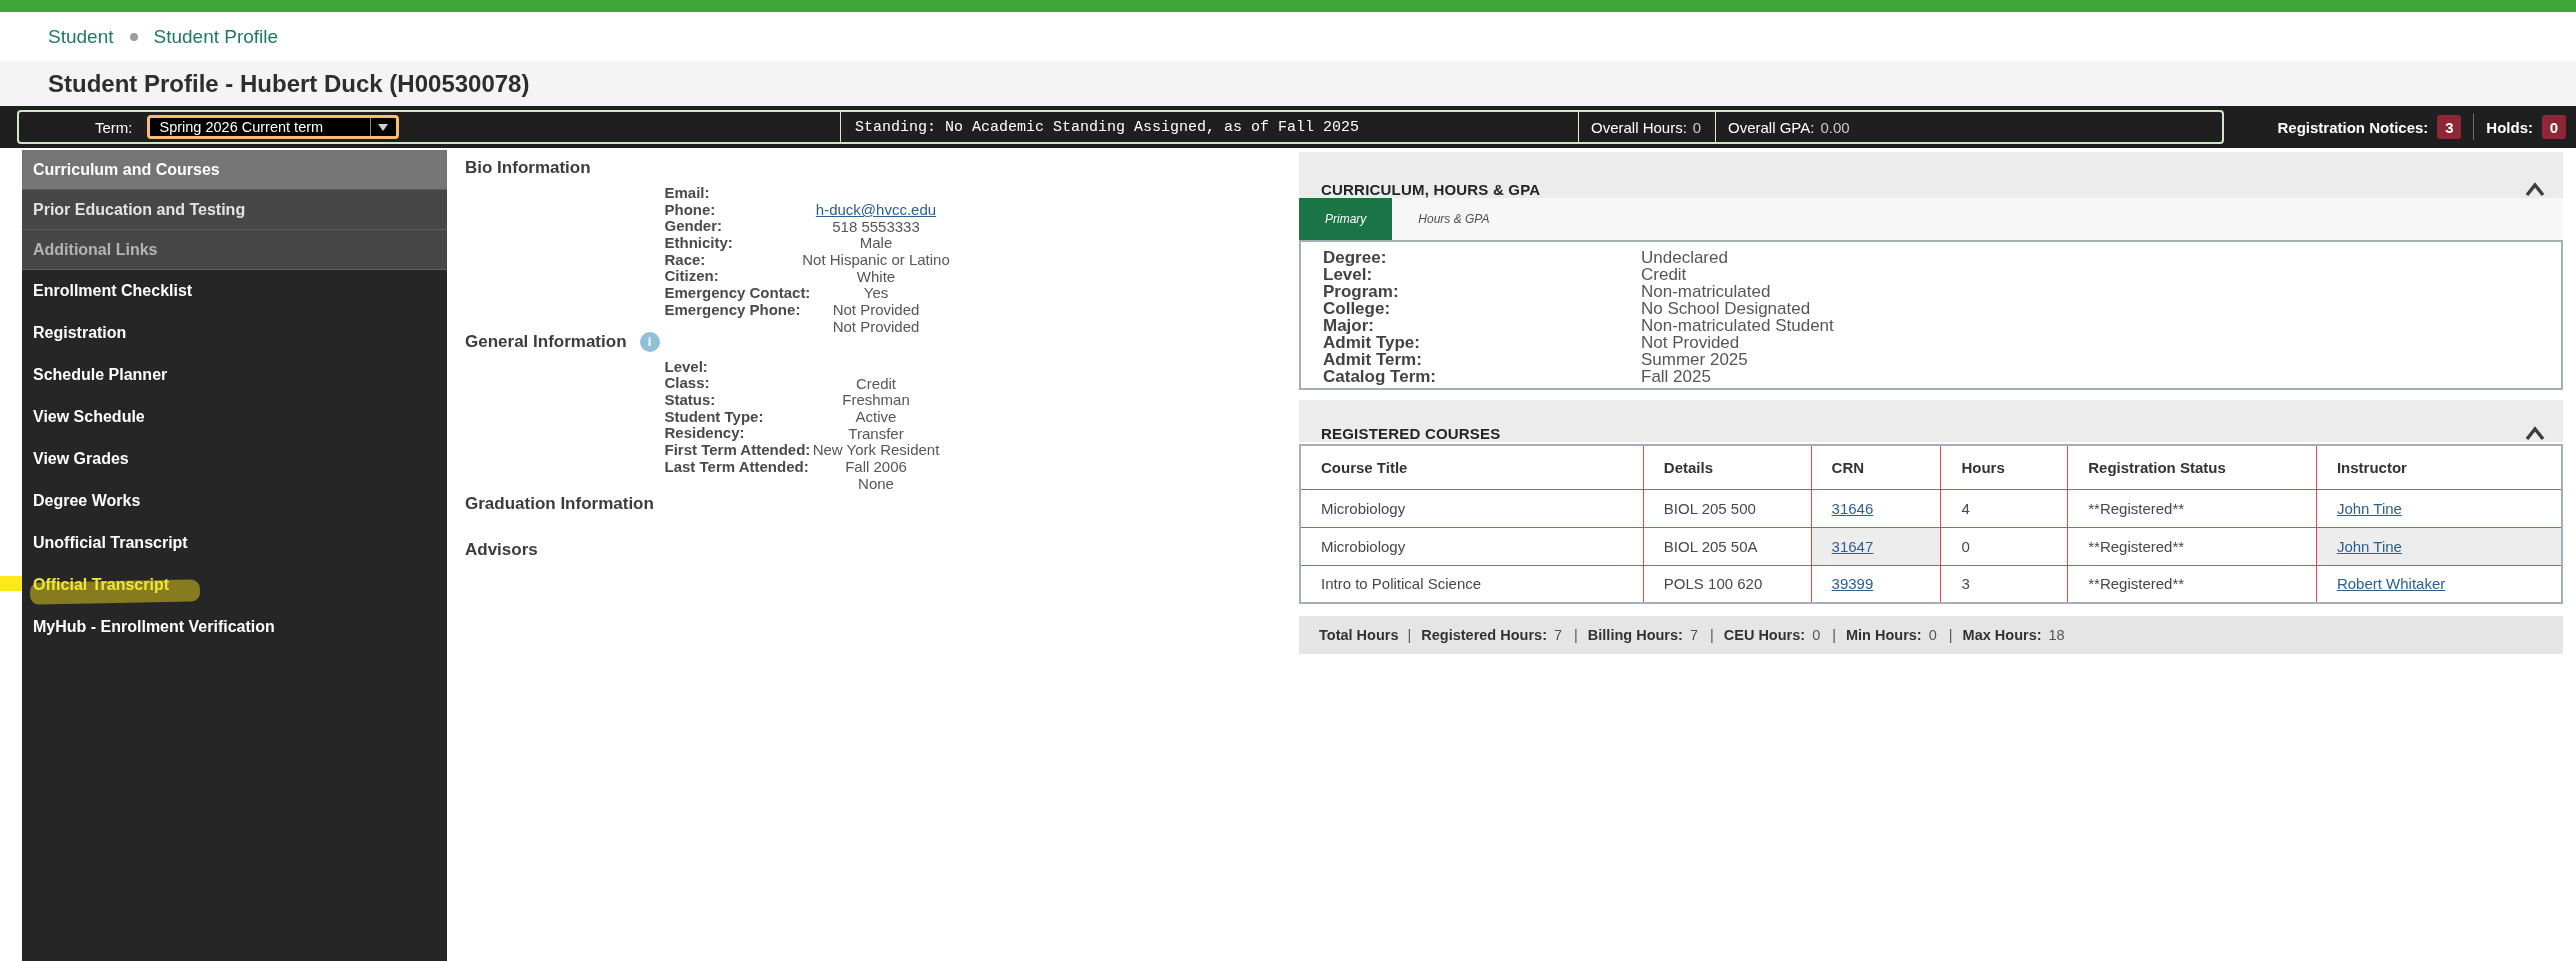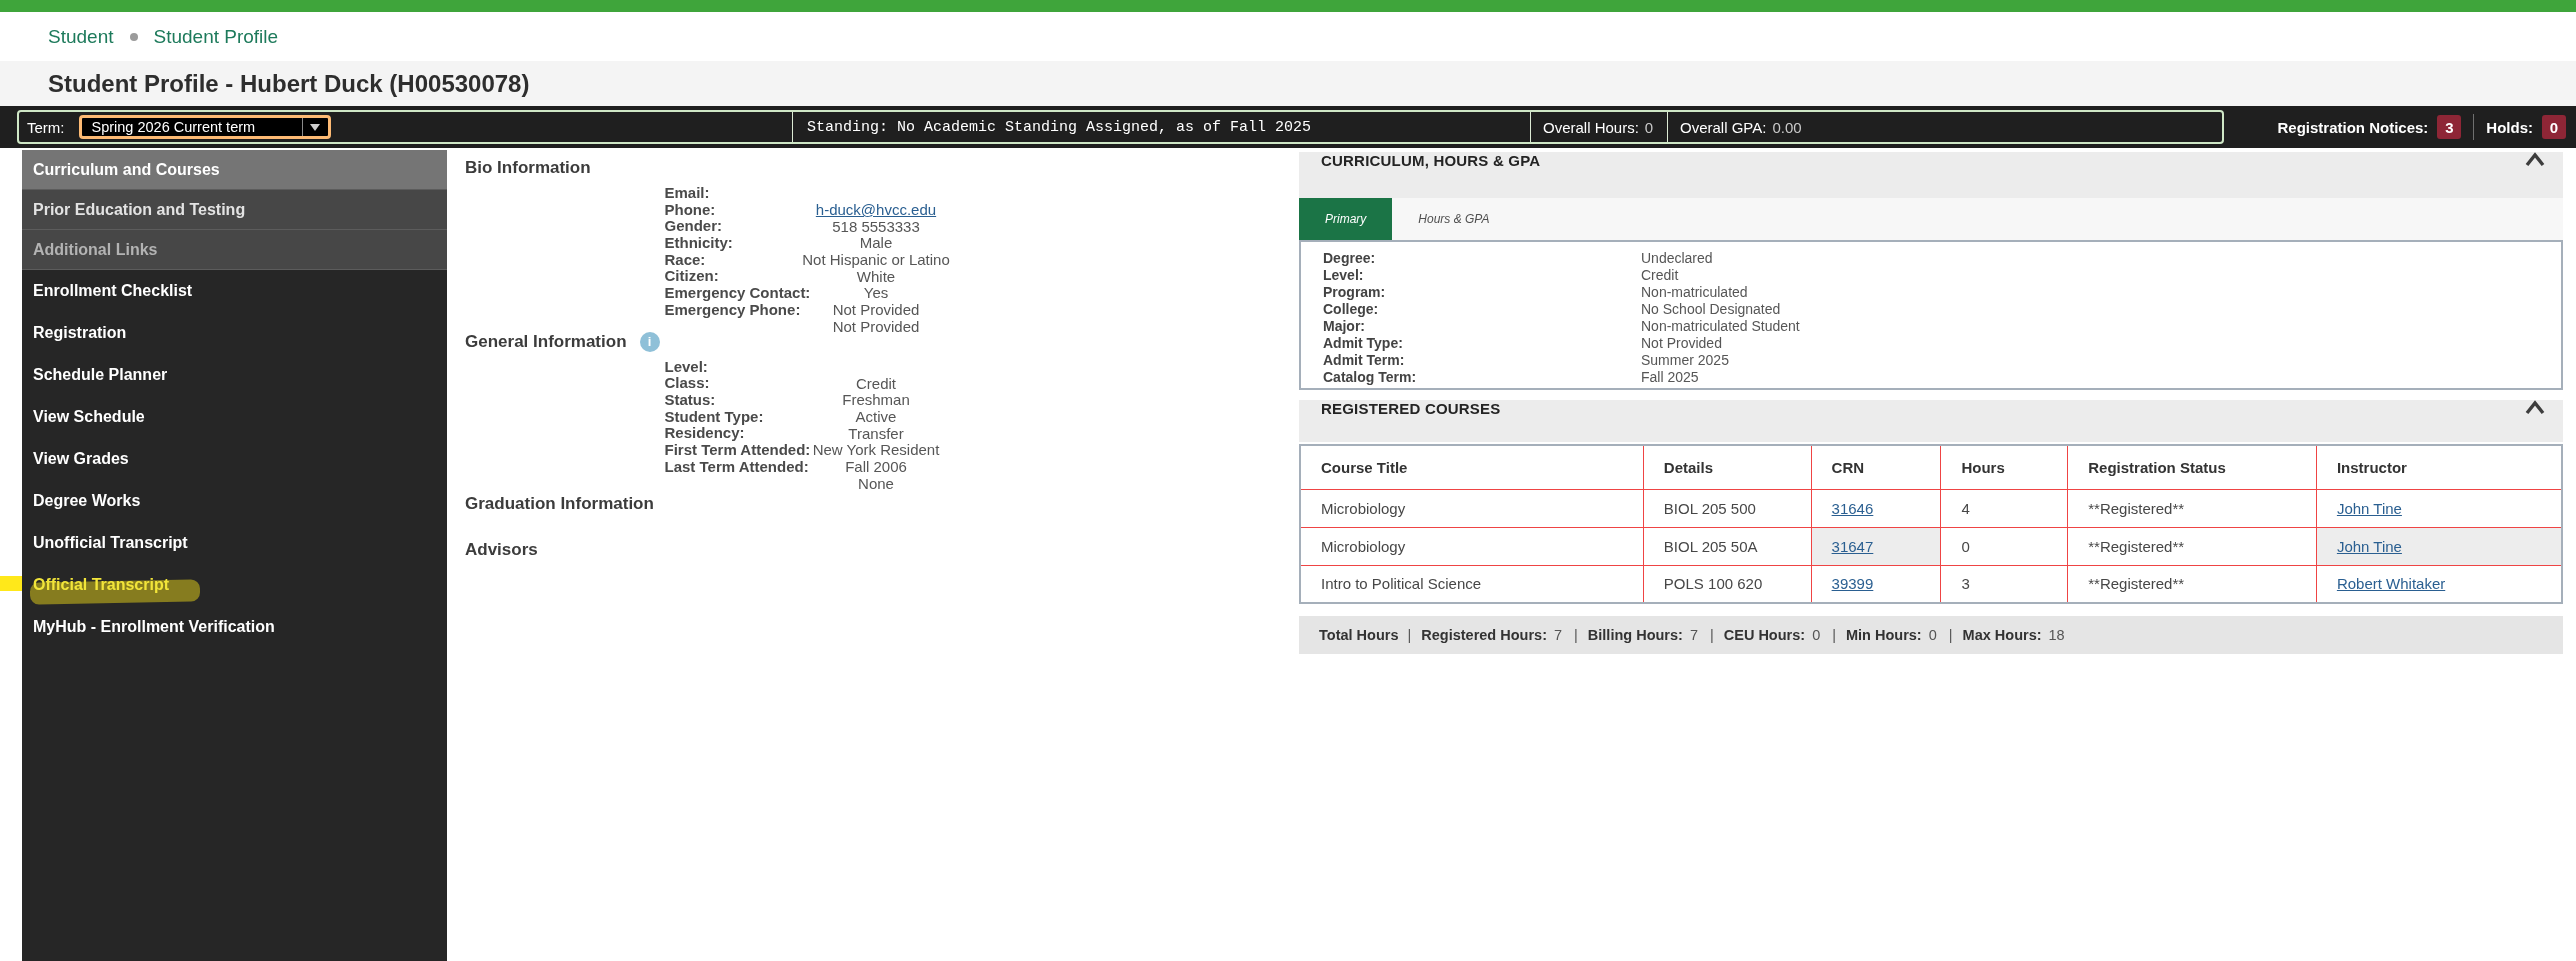--- a/index.html
+++ b/index.html
@@ -16,21 +16,21 @@
   .titlebar { position:absolute; left:0; top:61px; width:2576px; height:45px; background:#f4f4f4;
               display:flex; align-items:center; padding-left:48px; }
   .titlebar h1 { font-size:24px; font-weight:bold; color:#2e2e2e; }
 
   
   .termbar  { position:absolute; left:0; top:106px; width:2576px; height:42px; background:#1f1f1f;
               display:flex; align-items:center; }
   .term-box { margin-left:17px; width:2207px; height:34px; border:2px solid #cfe7c6; border-radius:4px;
               display:flex; align-items:stretch; }
   .tb-sec   { display:flex; align-items:center; }
-  .sec-term { width:773px; padding-left:8px; gap:14px; }
+  .sec-term { width:773px; padding-left:28px; gap:14px;margin-left:48px; }
   .term-label { color:#fff; font-size:15px; }
   .term-select{ width:252px; height:24px; background:#000; border:3px solid #fdba74; border-radius:4px;
               display:flex; align-items:stretch; cursor:pointer; }
   .ts-text  { flex:1; color:#fff; font-size:14.5px; padding-left:10px; display:flex; align-items:center; white-space:nowrap; }
   .ts-arrow { width:26px; border-left:1px solid #8a8a8a; display:flex; align-items:center; justify-content:center; }
   .tri      { width:0; height:0; border-left:5px solid transparent; border-right:5px solid transparent;
               border-top:7px solid #cfcfcf; }
   .sec-standing { width:738px; border-left:1px solid #dcead4; padding-left:14px;font-family:Liberation Mono, monospace; }
   .sec-hours    { width:137px; border-left:1px solid #dcead4; padding-left:12px; gap:6px; }
   .sec-gpa      { flex:1; border-left:1px solid #dcead4; padding-left:12px; gap:6px; }
@@ -64,29 +64,29 @@
   .fval     { color:#565656; }
   a.blue-link { color:#2a5f91; text-decoration:underline; font-size:15px; }
   .gap-sm   { height:14px; } .gap-md { height:20px; }
   .info-icon{ width:20px; height:20px; border-radius:50%; background:#8fc0d8; color:#fff;
               display:inline-flex; align-items:center; justify-content:center; margin-left:13px;
               font-size:13px; font-weight:bold; cursor:pointer; }
   .info-icon::before { content:"i"; }
 
   
   .main-right { position:absolute; left:1299px; top:152px; width:1264px; }
-  .panel-hdr  { height:46px; background:#ececec; display:flex; align-items:flex-start; justify-content:space-between;
+  .panel-hdr  { height:46px; background:#ececec; display:flex; align-items:flex-end; justify-content:space-between;
                 padding:0 18px 0 22px; cursor:pointer; }
   .panel-hdr span.ph-title { font-size:15px; font-weight:bold; color:#242424; letter-spacing:0.2px; }
   .chev     { display:flex; align-items:center; }
   .tabs-row { height:42px; background:#f7f7f7; display:flex; align-items:stretch; }
   .tab      { display:flex; align-items:center; padding:0 26px; font-size:12px; color:#4f4f4f; cursor:pointer;font-style:italic; }
   .tab.active { background:#1b7446; color:#fff; }
   .cur-box  { height:150px; border:2px solid #a5afba; background:#fff; padding:7px 0 0 22px; }
-  .crow     { display:flex; height:17px; font-size:14px; align-items:center; }
+  .crow     { display:flex; height:17px; font-size:17px; align-items:center; }
   .clab     { width:318px; font-weight:bold; color:#434343; }
   .cval     { color:#565656; }
   .hdr2     { margin-top:10px; height:42px;gap:48px; }
   table.courses { margin-top:2px; width:1264px; border:2px solid #a5afba; border-collapse:collapse; background:#fff; }
   table.courses th, table.courses td { border:1px solid #ef4444; text-align:left; padding-left:20px;
                 font-size:15px; color:#474747; }
   table.courses th { height:44px; font-weight:bold; color:#333; cursor:pointer; }
   table.courses td { height:38px; }
   td.sh     { background:#ededed; }
   .totals   { margin-top:12px; height:38px; background:#e5e5e5; display:flex; align-items:center;

